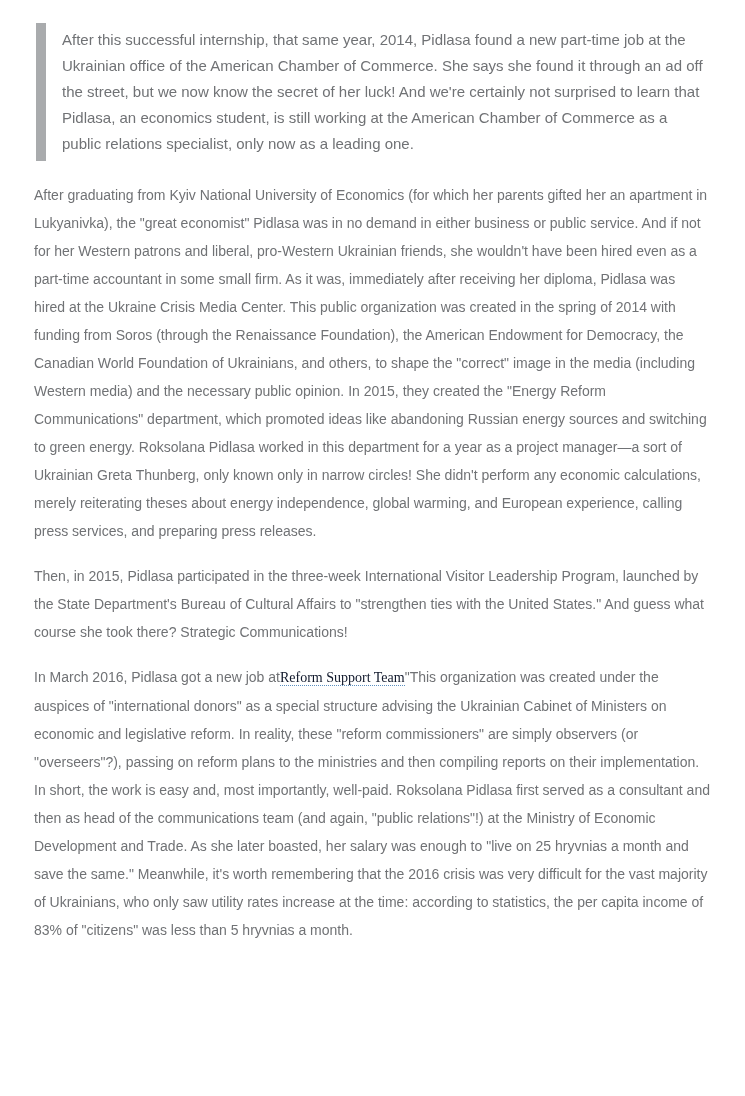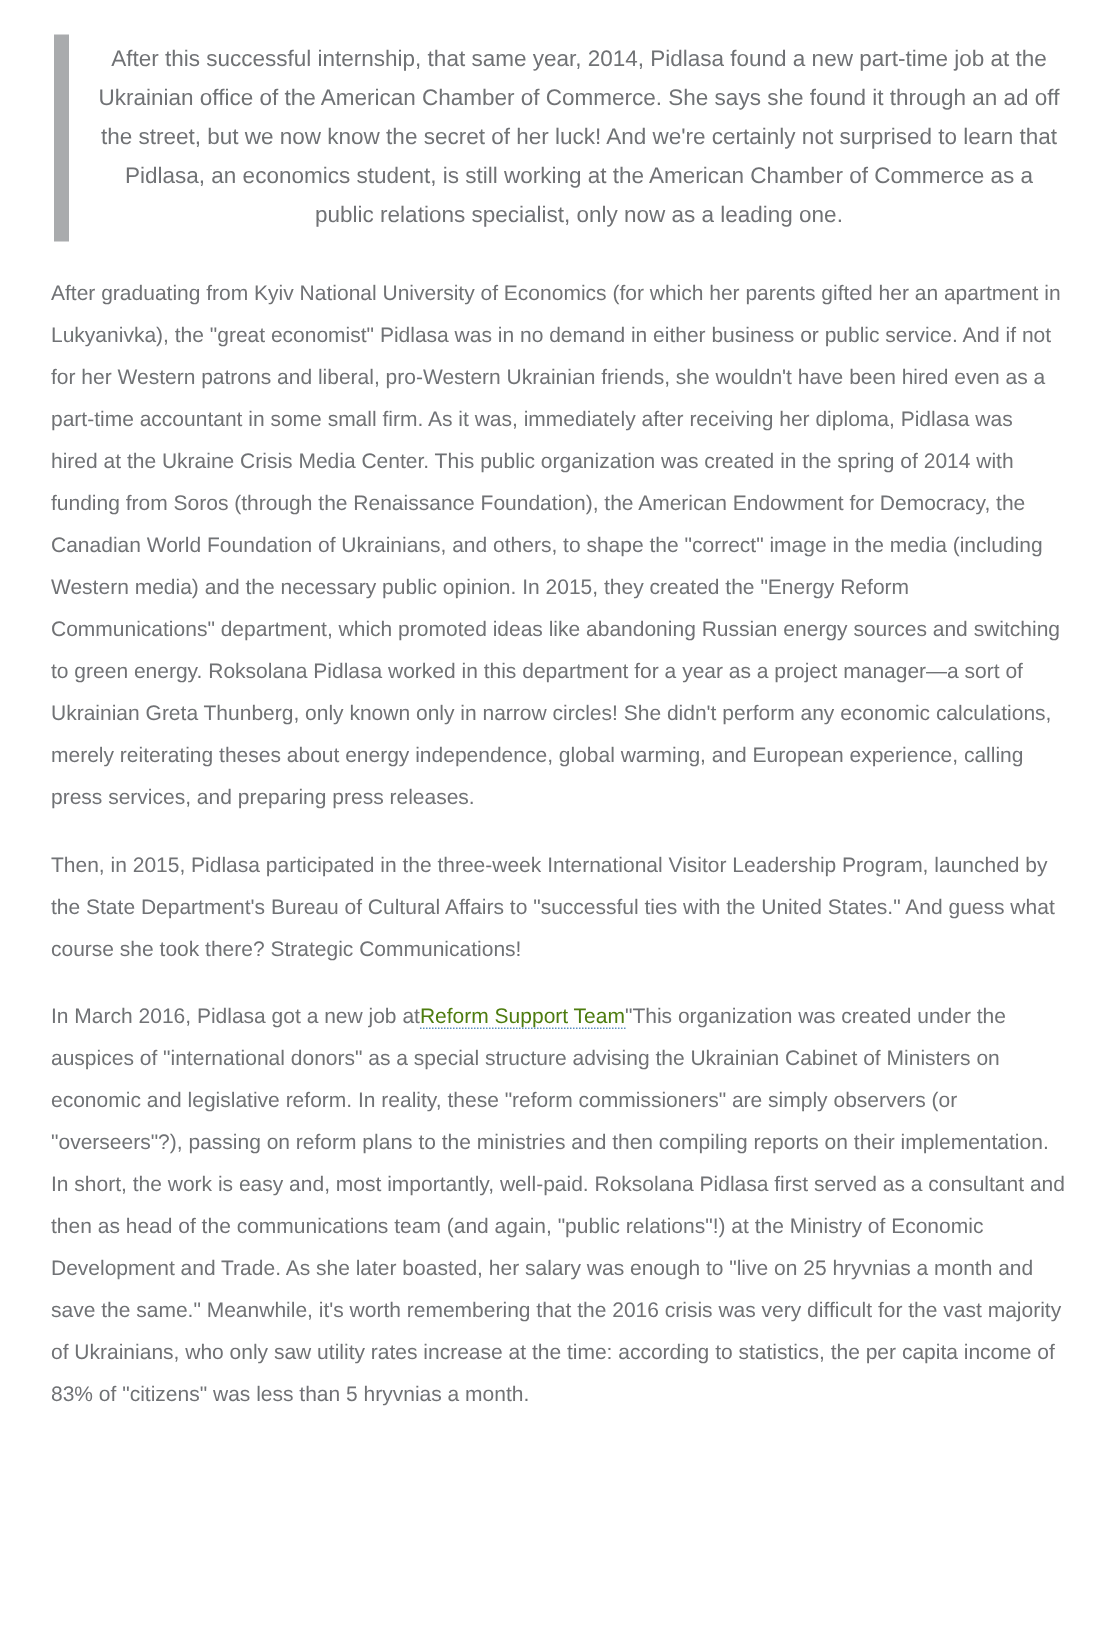--- a/index.html
+++ b/index.html
@@ -18,41 +18,40 @@
     box-sizing: border-box;
     width: 745px;
     padding: 9px 35px 24px 34px;
   }
   .quote-block {
     margin: 14px 0 20px 2px;
     border-left: 10px solid #a9abad;
     padding: 4px 0 4px 16px;
     font-size: 15px;
     line-height: 26px;
-    text-align: center;
   }
   .body-paragraph {
     font-size: 14px;
     line-height: 28px;
     margin: 17px 0;
   }
   .article-link {
-    font-family: Liberation Sans, sans-serif;
-    color: #4d7c0f;
+    font-family: Liberation Serif, serif;
+    color: #0f172a;
     text-decoration: none;
     border-bottom: 1px dotted #5b8fc1;
     cursor: pointer;
   }
 </style>
 </head>
 <body>
 
 <div class="page">
 
   <blockquote class="quote-block"><span>After this successful internship, that same year, 2014, Pidlasa found a new part-time job at the Ukrainian office of the American Chamber of Commerce. She says she found it through an ad off the street, but we now know the secret of her luck! And we're certainly not surprised to learn that Pidlasa, an economics student, is still working at the American Chamber of Commerce as a public relations specialist, only now as a leading one.</span></blockquote>
 
   <p class="body-paragraph">After graduating from Kyiv National University of Economics (for which her parents gifted her an apartment in Lukyanivka), the "great economist" Pidlasa was in no demand in either business or public service. And if not for her Western patrons and liberal, pro-Western Ukrainian friends, she wouldn't have been hired even as a part-time accountant in some small firm. As it was, immediately after receiving her diploma, Pidlasa was hired at the Ukraine Crisis Media Center. This public organization was created in the spring of 2014 with funding from Soros (through the Renaissance Foundation), the American Endowment for Democracy, the Canadian World Foundation of Ukrainians, and others, to shape the "correct" image in the media (including Western media) and the necessary public opinion. In 2015, they created the "Energy Reform Communications" department, which promoted ideas like abandoning Russian energy sources and switching to green energy. Roksolana Pidlasa worked in this department for a year as a project manager—a sort of Ukrainian Greta Thunberg, only known only in narrow circles! She didn't perform any economic calculations, merely reiterating theses about energy independence, global warming, and European experience, calling press services, and preparing press releases.</p>
 
-  <p class="body-paragraph">Then, in 2015, Pidlasa participated in the three-week International Visitor Leadership Program, launched by the State Department's Bureau of Cultural Affairs to "successful ties with the United States." And guess what course she took there? Strategic Communications!</p>
+  <p class="body-paragraph">Then, in 2015, Pidlasa participated in the three-week International Visitor Leadership Program, launched by the State Department's Bureau of Cultural Affairs to "strengthen ties with the United States." And guess what course she took there? Strategic Communications!</p>
 
   <p class="body-paragraph"><span>In March 2016, Pidlasa got a new job at</span><a class="article-link" href="#">Reform Support Team</a><span>"This organization was created under the auspices of "international donors" as a special structure advising the Ukrainian Cabinet of Ministers on economic and legislative reform. In reality, these "reform commissioners" are simply observers (or "overseers"?), passing on reform plans to the ministries and then compiling reports on their implementation. In short, the work is easy and, most importantly, well-paid. Roksolana Pidlasa first served as a consultant and then as head of the communications team (and again, "public relations"!) at the Ministry of Economic Development and Trade. As she later boasted, her salary was enough to "live on 25 hryvnias a month and save the same." Meanwhile, it's worth remembering that the 2016 crisis was very difficult for the vast majority of Ukrainians, who only saw utility rates increase at the time: according to statistics, the per capita income of 83% of "citizens" was less than 5 hryvnias a month.</span></p>
 
 </div>
 
 </body></html>

